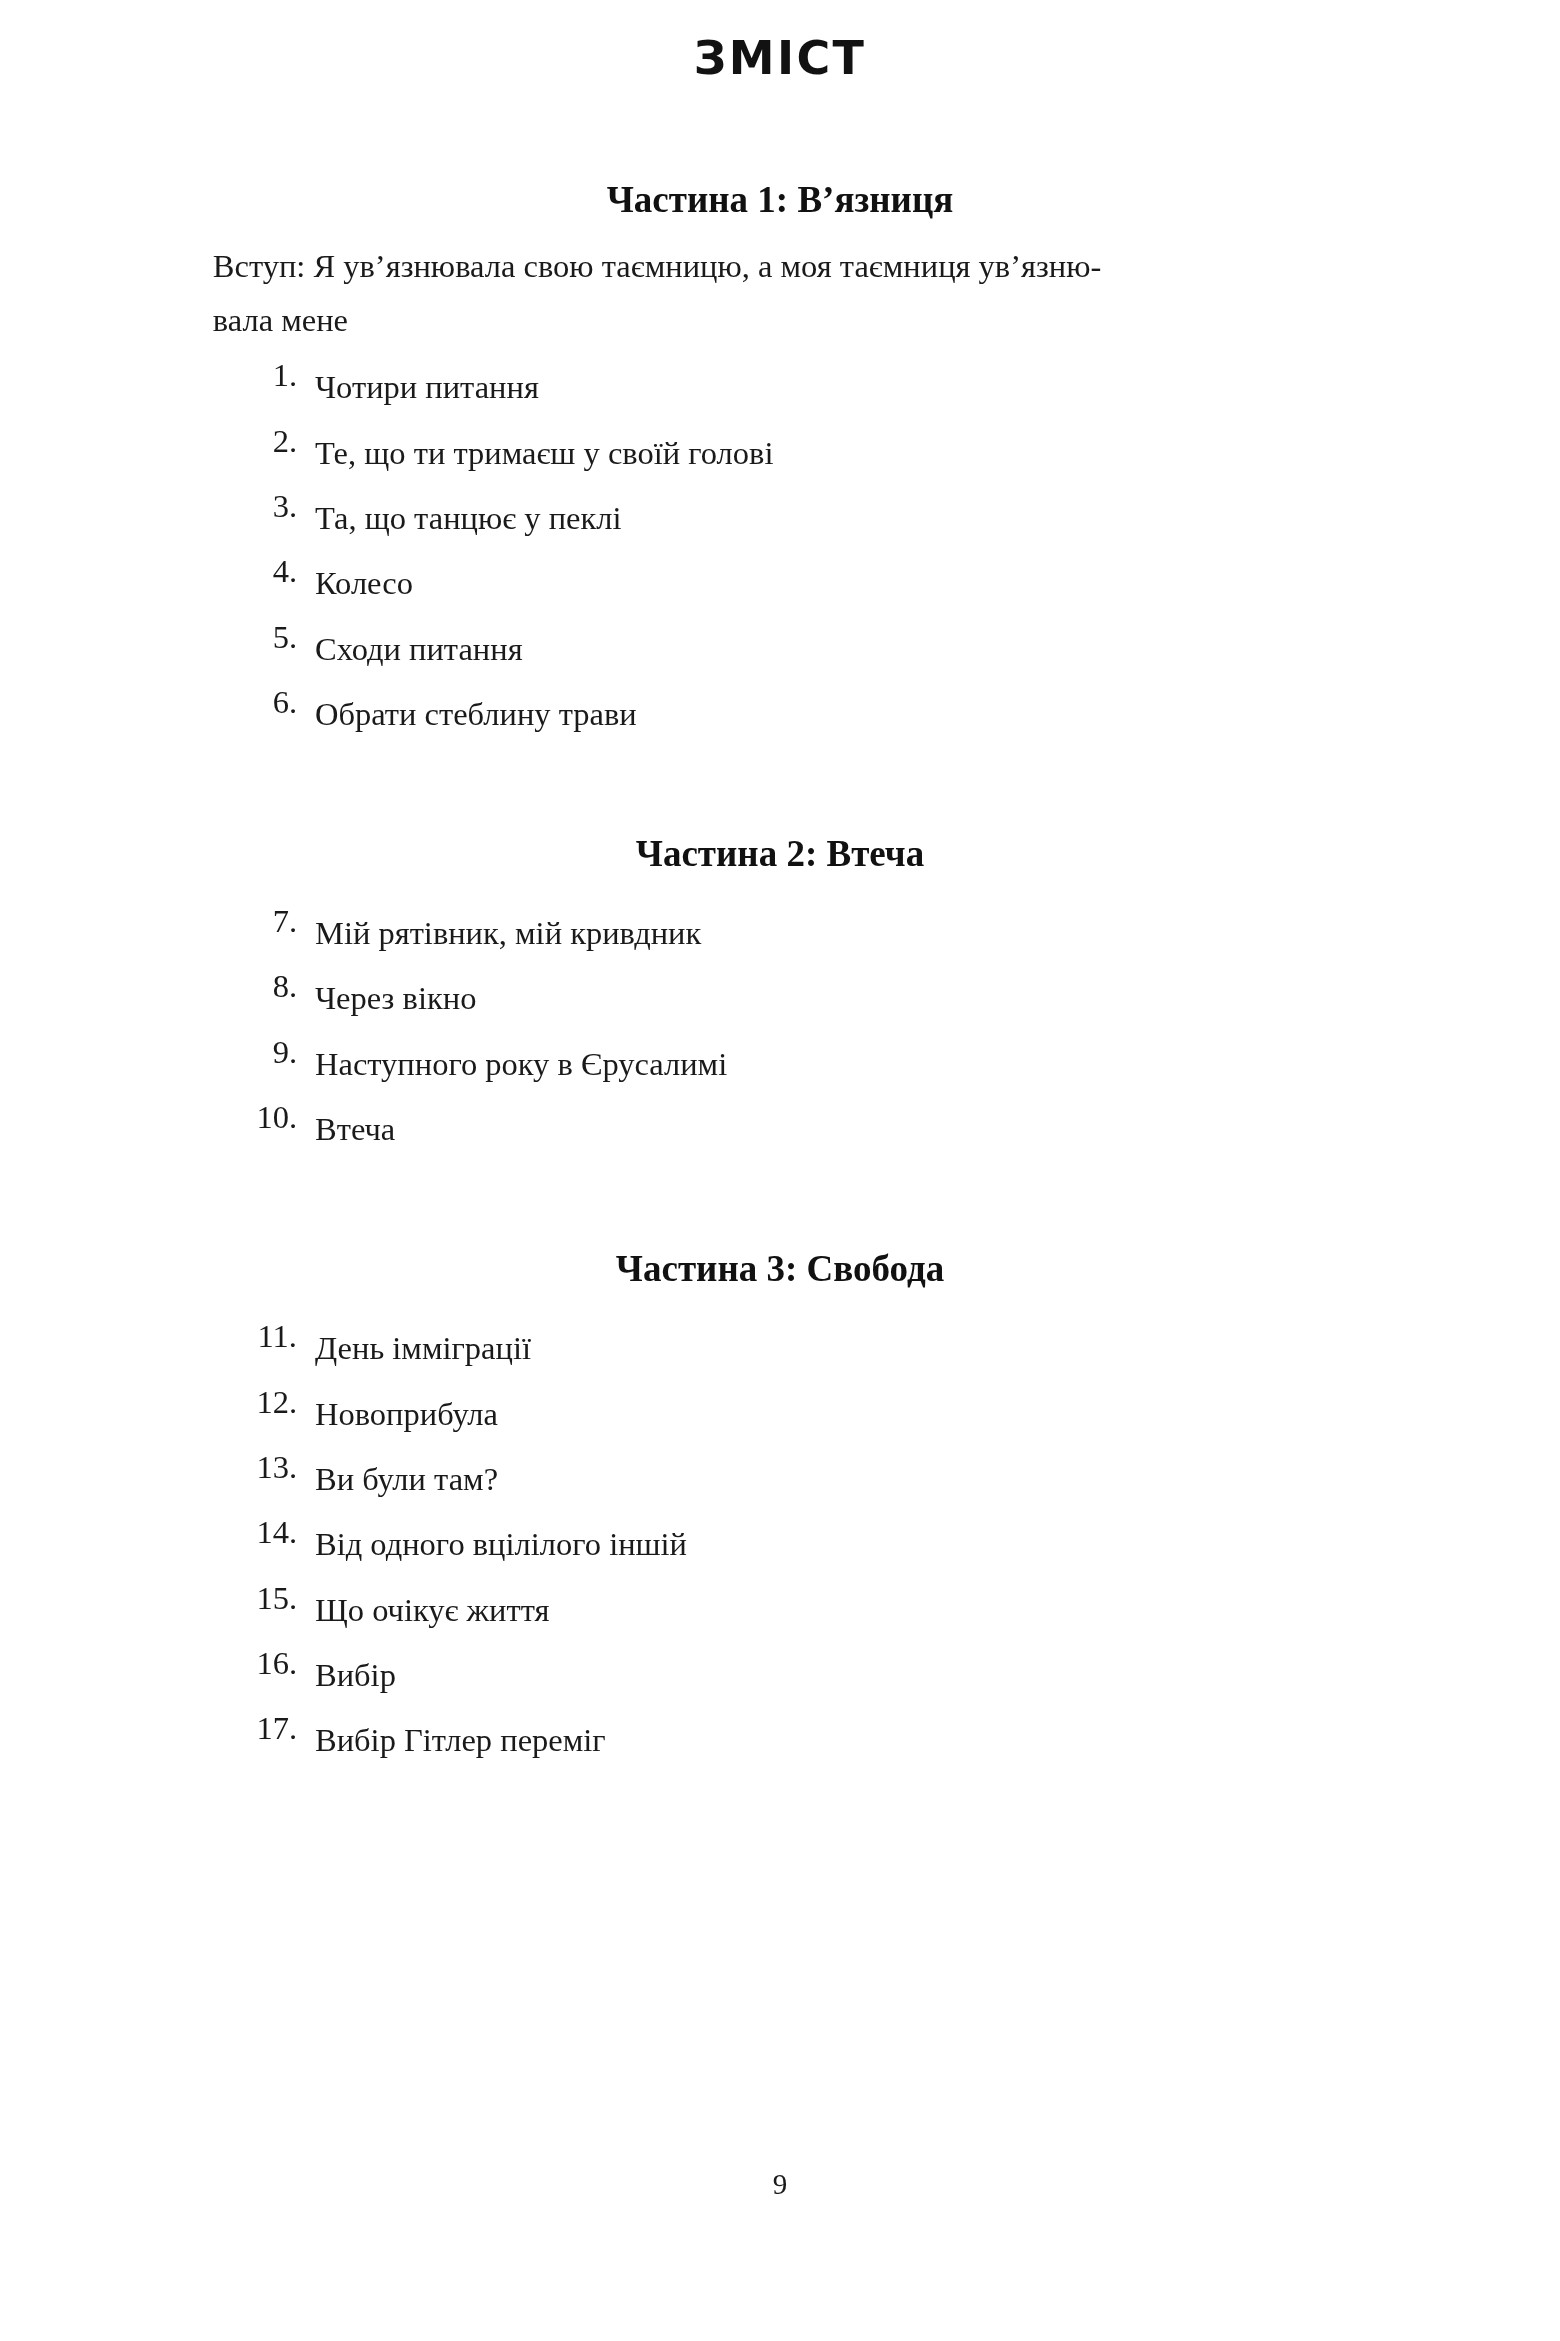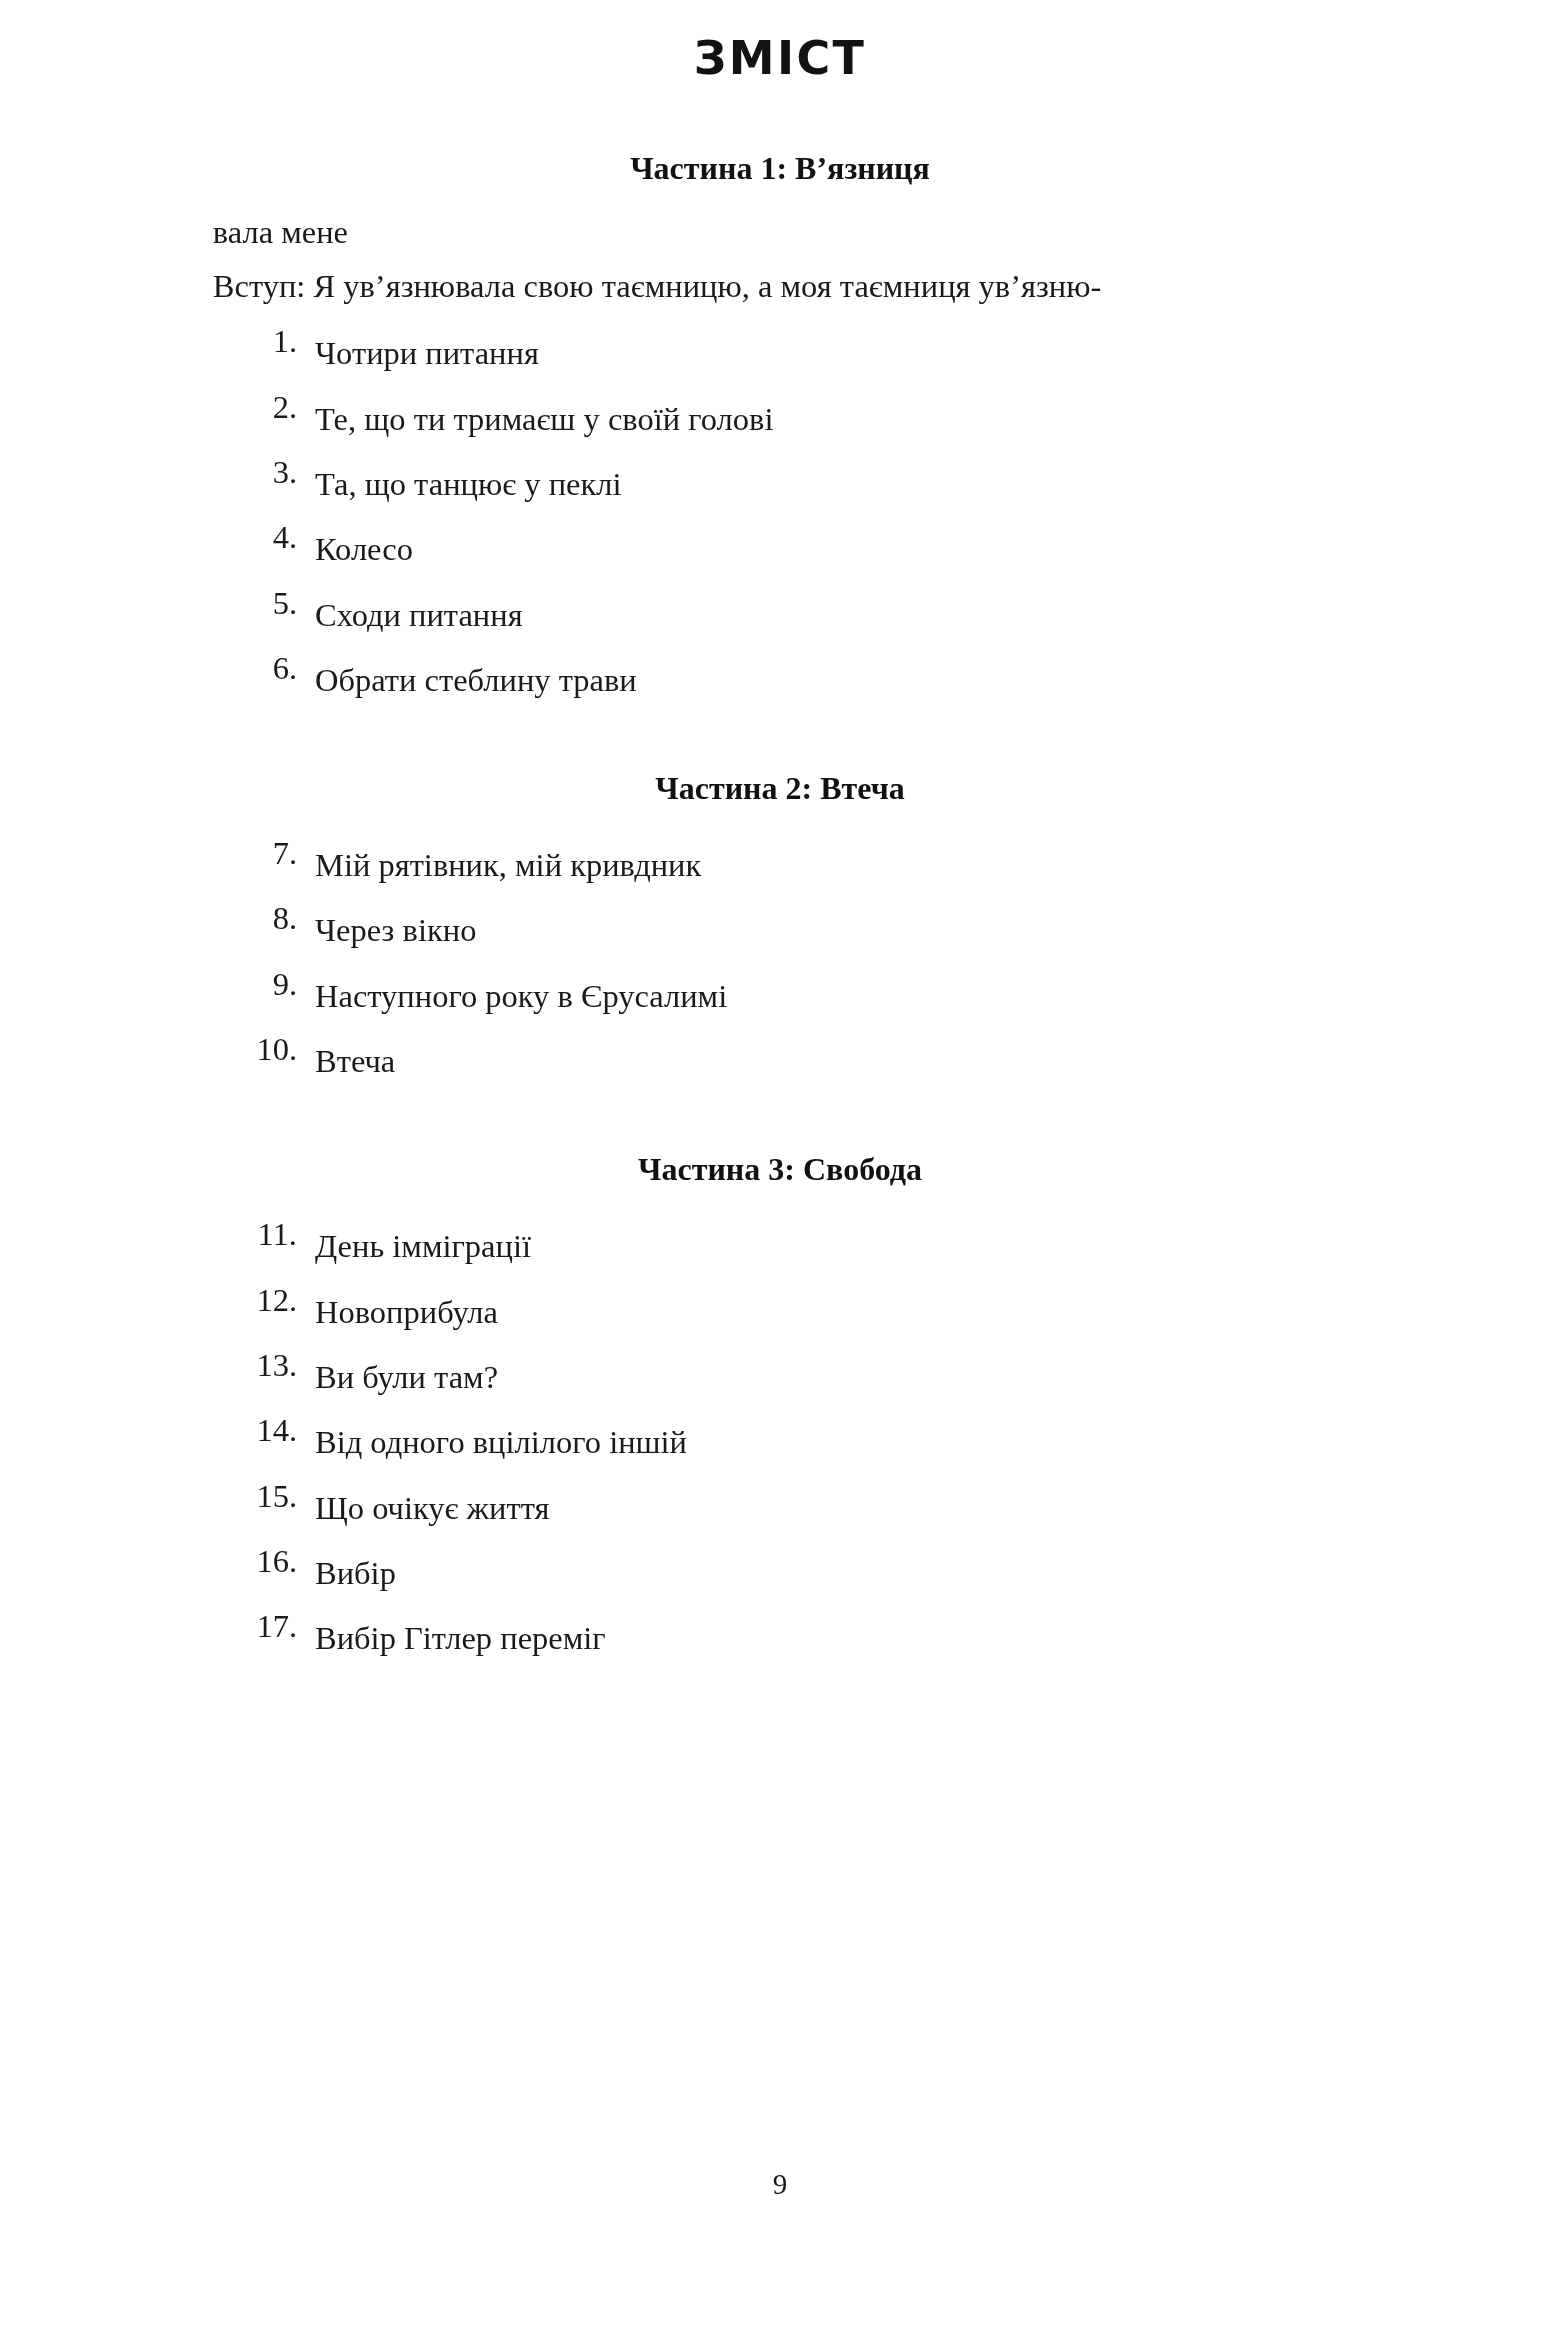--- a/index.html
+++ b/index.html
@@ -38,22 +38,22 @@
   .foreword {
     margin-top: 252px;
     font-size: 32.5px;
     line-height: 1.55;
     padding-left: 9.8px;
     color: #1a1a1a;
   }
   .part-heading {
     text-align: center;
     font-weight: bold;
-    font-size: 32px;
-    margin-top: 65px;
+    font-size: 37px;
+    margin-top: 93px;
     margin-bottom: 21px;
     color: #111111;
   }
   .intro-line {
     font-size: 32.5px;
     line-height: 1.52;
     padding-left: 9.8px;
     margin-bottom: 4.9px;
     color: #1a1a1a;
   }
@@ -100,22 +100,22 @@
 <body>
 
 <div class="page">
   <div class="content">
 
     <h1 class="toc-title">ЗМІСТ</h1>
 
 
     <div class="part-block first">
       <div class="part-heading">Частина 1: В’язниця</div>
+      <div class="intro-line">Вступ: Я ув’язнювала свою таємницю, а моя таємниця ув’язню-</div>
       <div class="intro-line">вала мене</div>
-      <div class="intro-line">Вступ: Я ув’язнювала свою таємницю, а моя таємниця ув’язню-</div>
       <ol class="chapters">
         <li>
             <span class="num">1.</span>
             <span class="label">Чотири питання</span>
           </li>
         <li>
             <span class="num">2.</span>
             <span class="label">Те, що ти тримаєш у своїй голові</span>
           </li>
         <li>

